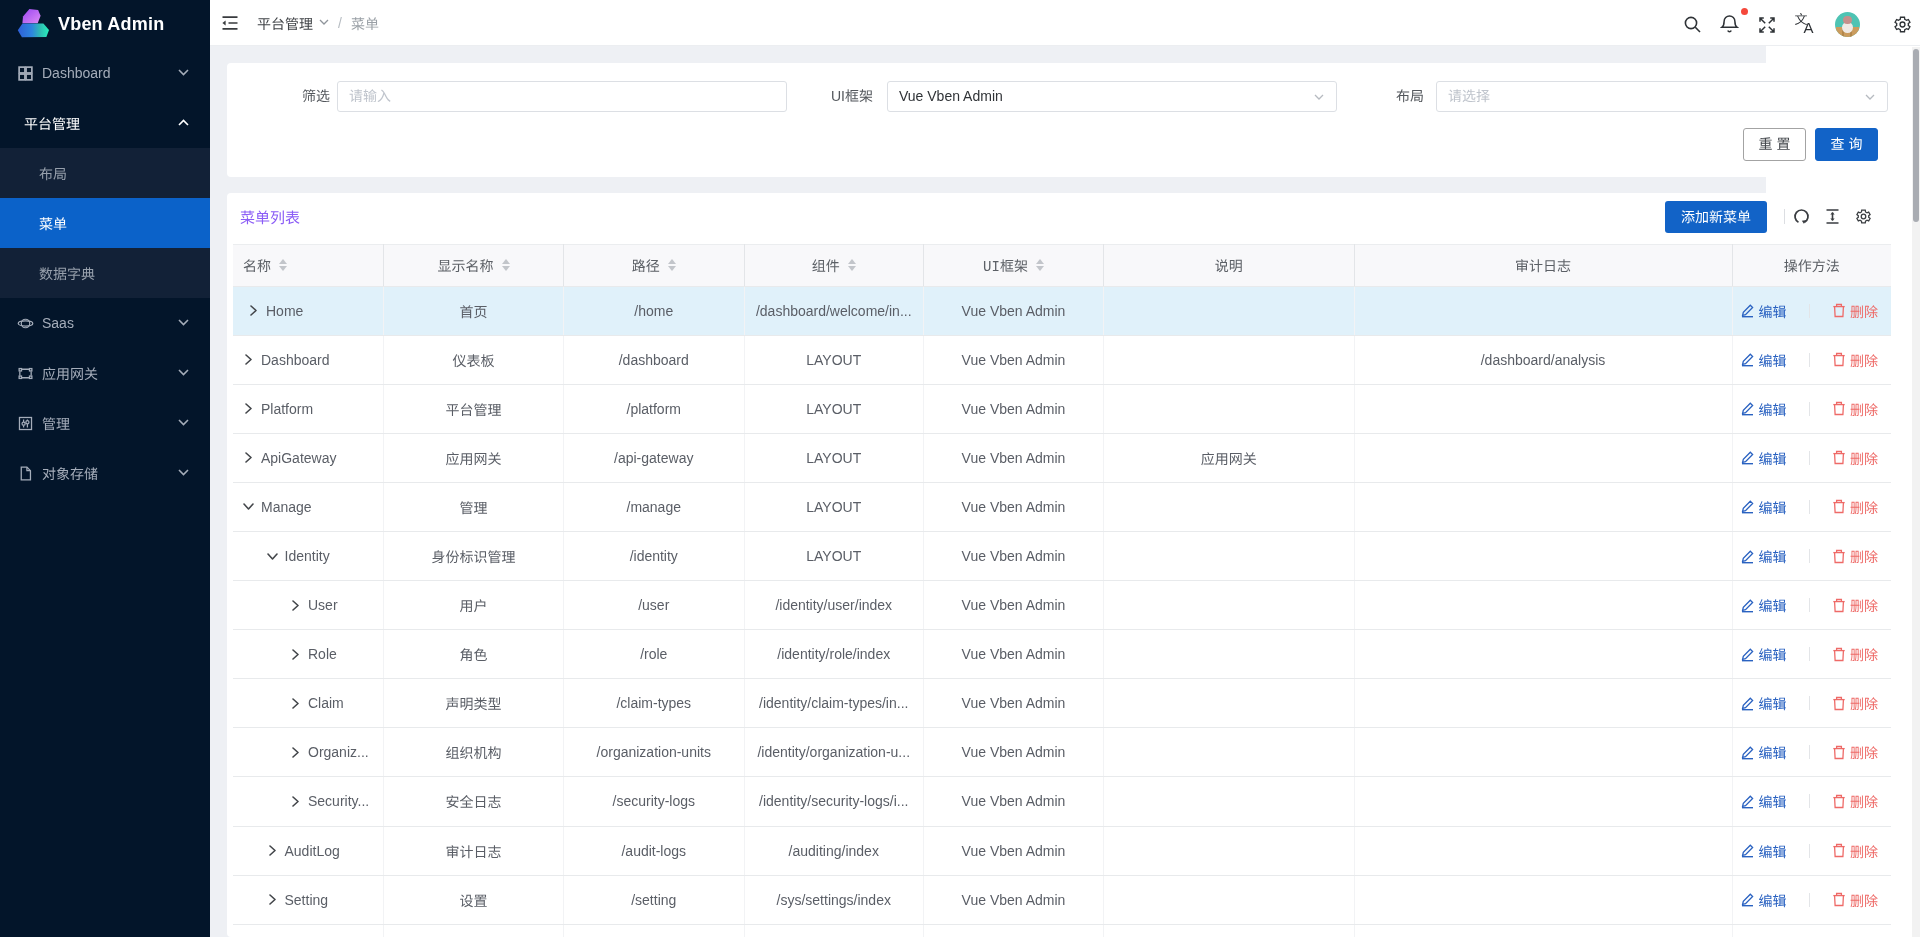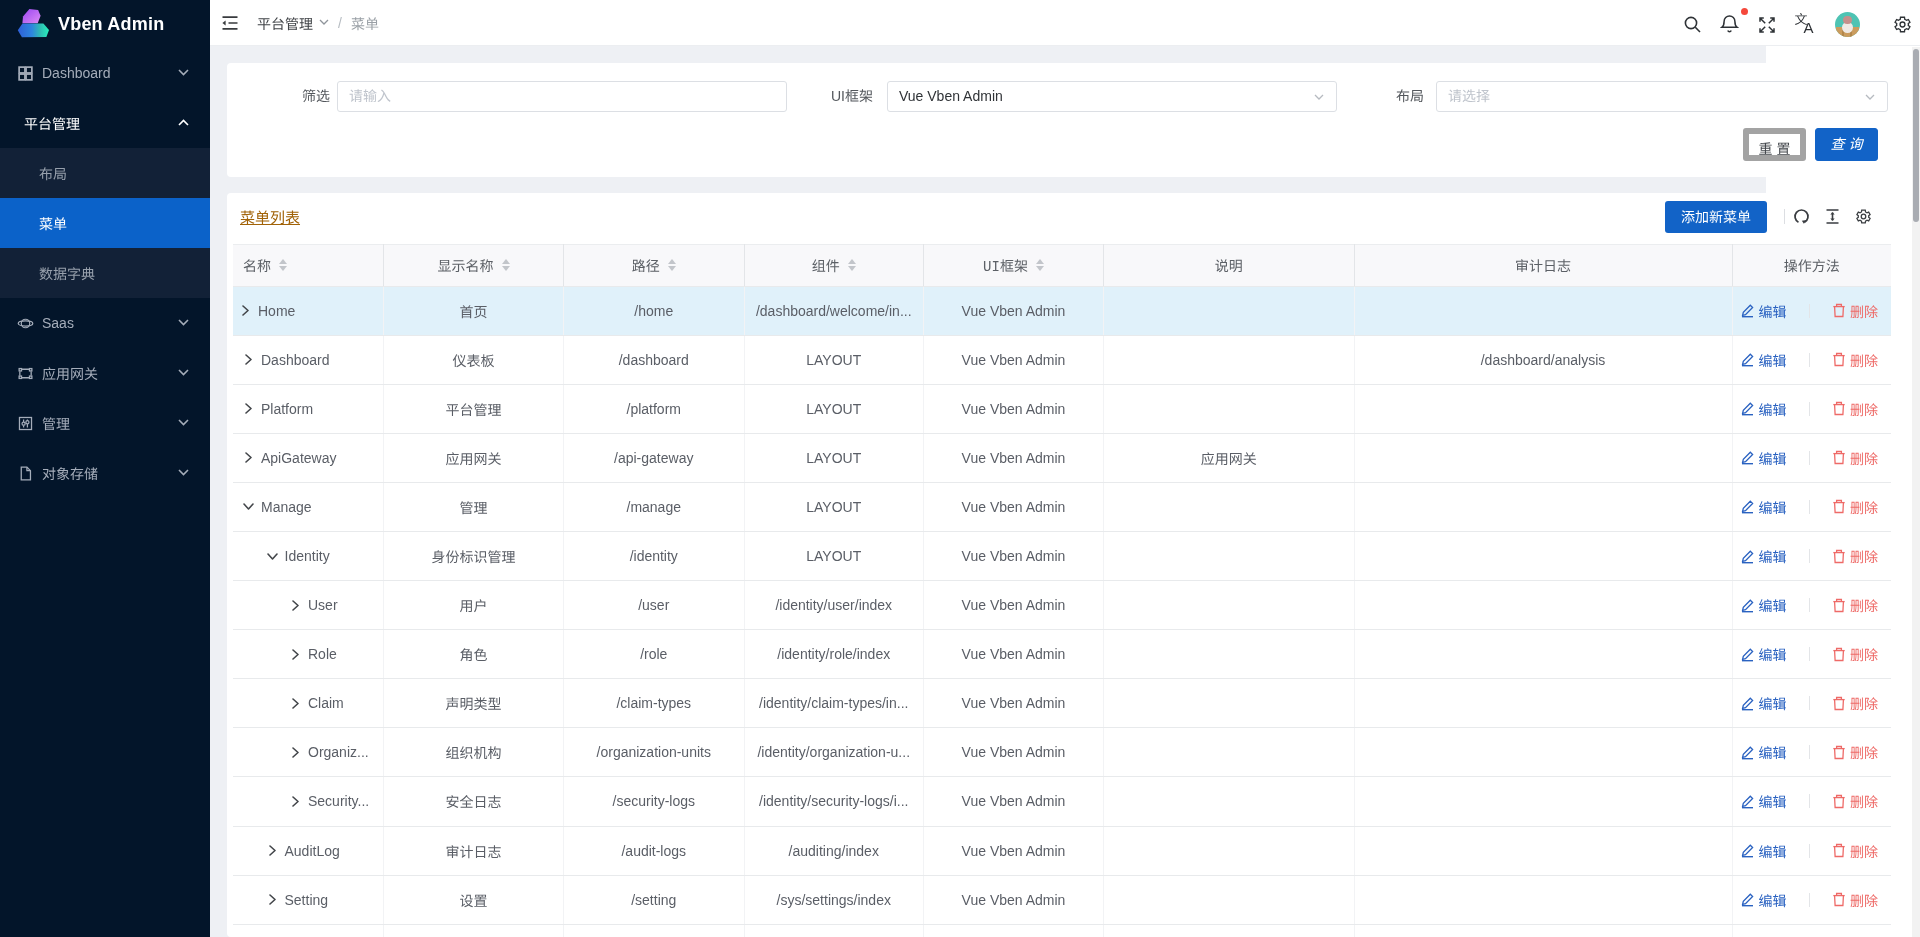--- a/index.html
+++ b/index.html
@@ -33,25 +33,25 @@
 .card { position:absolute; background:#fff; border-radius:4px; }
 .card1 { left:17px; top:17px; width:1670px; height:114px; }
 .card2 { left:17px; top:147px; width:1670px; height:744px; }
 
 
 .f-label { position:absolute; top:18px; height:30px; line-height:30px; text-align:right; color:#53575c; }
 .f-input { position:absolute; top:17.5px; height:31px; border:1px solid #dcdfe4; border-radius:3px; background:#fff; line-height:29px; padding:0 11px; color:#303337; }
 .placeholder { color:#bfc4cc; }
 .f-caret { position:absolute; right:12px; top:12px; width:10px; height:6px; }
 .btn { position:absolute; top:64.5px; height:33px; border-radius:3px; font-size:14px; text-align:center; line-height:31px; }
-.btn-plain { border:6px solid #a3a3a3; background:#fff; color:#42464b; }
+.btn-plain { border:1px solid #a3a3a3; background:#fff; color:#42464b; }
 .btn-primary { background:#1263c7; color:#fff; border:1px solid #1263c7; }
 
 
-.list-title { position:absolute; left:13px; top:12.5px; font-size:15px; color:#a16207;text-decoration:underline; }
+.list-title { position:absolute; left:13px; top:12.5px; font-size:15px; color:#8b5cf6; }
 .add-btn { position:absolute; left:1438px; top:7.5px; width:102px; height:32px; background:#1263c7; color:#fff; border-radius:3px; text-align:center; line-height:32px; font-size:14px; }
 .tool-sep { position:absolute; left:1557px; top:16px; width:1px; height:15px; background:#dcdee2; }
 .ticon { position:absolute; top:15px; width:17px; height:17px; }
 
 
 .tbl { position:absolute; left:6px; top:50.5px; width:1657px; border-collapse:collapse; table-layout:fixed; font-size:14px; color:#5a5e66; }
 .tbl th { height:42px; background:#f8f8fa; font-weight:normal; color:#5c6066; border-bottom:1px solid #e8eaec; border-top:1px solid #ebedef; border-right:1px solid #e3e5e8; padding:0; }
 .tbl th:last-child { border-right:none; }
 .tbl td { height:49.1px; border-bottom:1px solid #e8eaec; border-right:1px solid #f2f3f5; text-align:center; padding:0 10px; overflow:hidden; white-space:nowrap; }
 .tbl td:last-child { border-right:none; }
@@ -228,21 +228,21 @@
           <polyline points="1,1 5,5 9,1" fill="none" stroke="#b6bac0" stroke-width="1.3"></polyline>
         </svg>
     </div>
     <div class="f-label" style="left:1094px; width:103px;">布局</div>
     <div class="f-input" style="left:1209px; width:452px;"><span class="placeholder">请选择</span>
       <svg class="f-caret" viewBox="0 0 10 6">
           <polyline points="1,1 5,5 9,1" fill="none" stroke="#b6bac0" stroke-width="1.3"></polyline>
         </svg>
     </div>
     <div class="btn btn-plain" style="left:1516px; width:63px;">重 置</div>
-    <div class="btn btn-primary" style="left:1588px; width:63px;font-style:italic;">查 询</div>
+    <div class="btn btn-primary" style="left:1588px; width:63px;">查 询</div>
   </div>
 
   <div class="card card2">
     <div class="list-title">菜单列表</div>
     <div class="add-btn">添加新菜单</div>
     <div class="tool-sep"></div>
     <svg class="ticon" style="left:1566px" viewBox="0 0 17 17" fill="none" stroke="#3a3d41" stroke-width="1.7">
         <path d="M5.45 14.24 A 6.5 6.5 0 1 1 11.55 14.24"></path>
         <polygon points="13.6,12.0 10.9,15.7 8.8,12.8" fill="#3a3d41" stroke="none"></polygon>
       </svg>
@@ -301,21 +301,21 @@
               <div class="th-in">说明</div>
             </th>
             <th>
               <div class="th-in">审计日志</div>
             </th>
             <th>
               <div class="th-in">操作方法</div>
             </th>
           </tr>
           <tr class="hl">
-            <td class="tree-cell" style="padding-left:7px">
+            <td class="tree-cell" style="padding-left:15px">
               <span class="tc">
                 <svg width="11" height="11" viewBox="0 0 11 11">
                   <polyline points="3,1 8,5.5 3,10" fill="none" stroke="#43464a" stroke-width="1.6" stroke-linecap="round" stroke-linejoin="round"></polyline>
                 </svg>
                 <span>Home</span>
               </span>
             </td>
             <td>首页</td>
             <td>/home</td>
             <td>/dashboard/welcome/in...</td>

